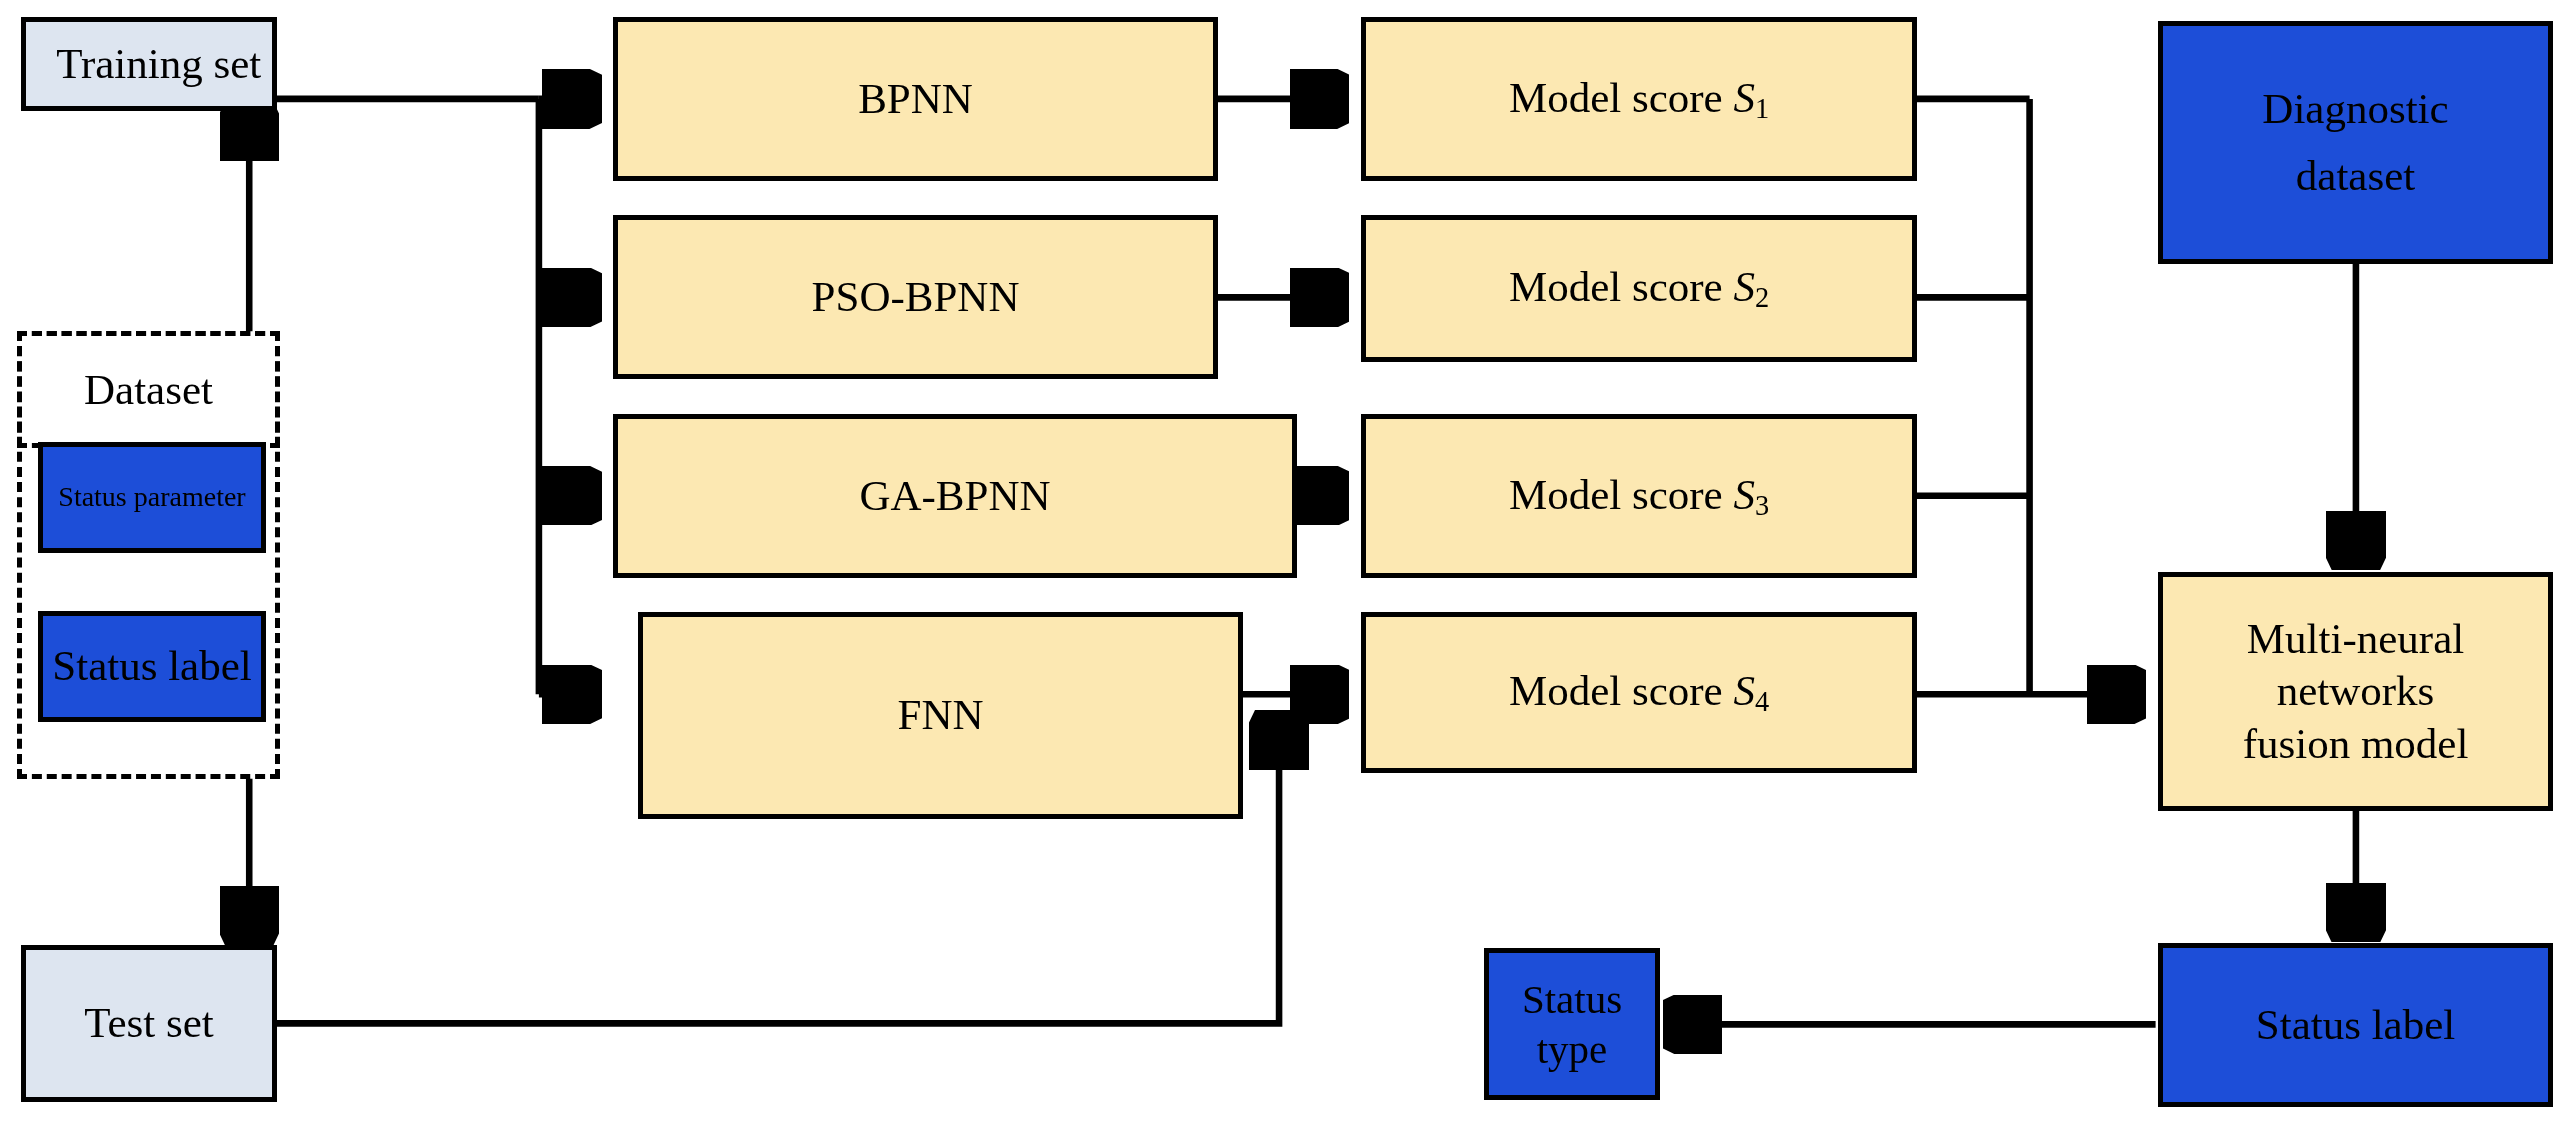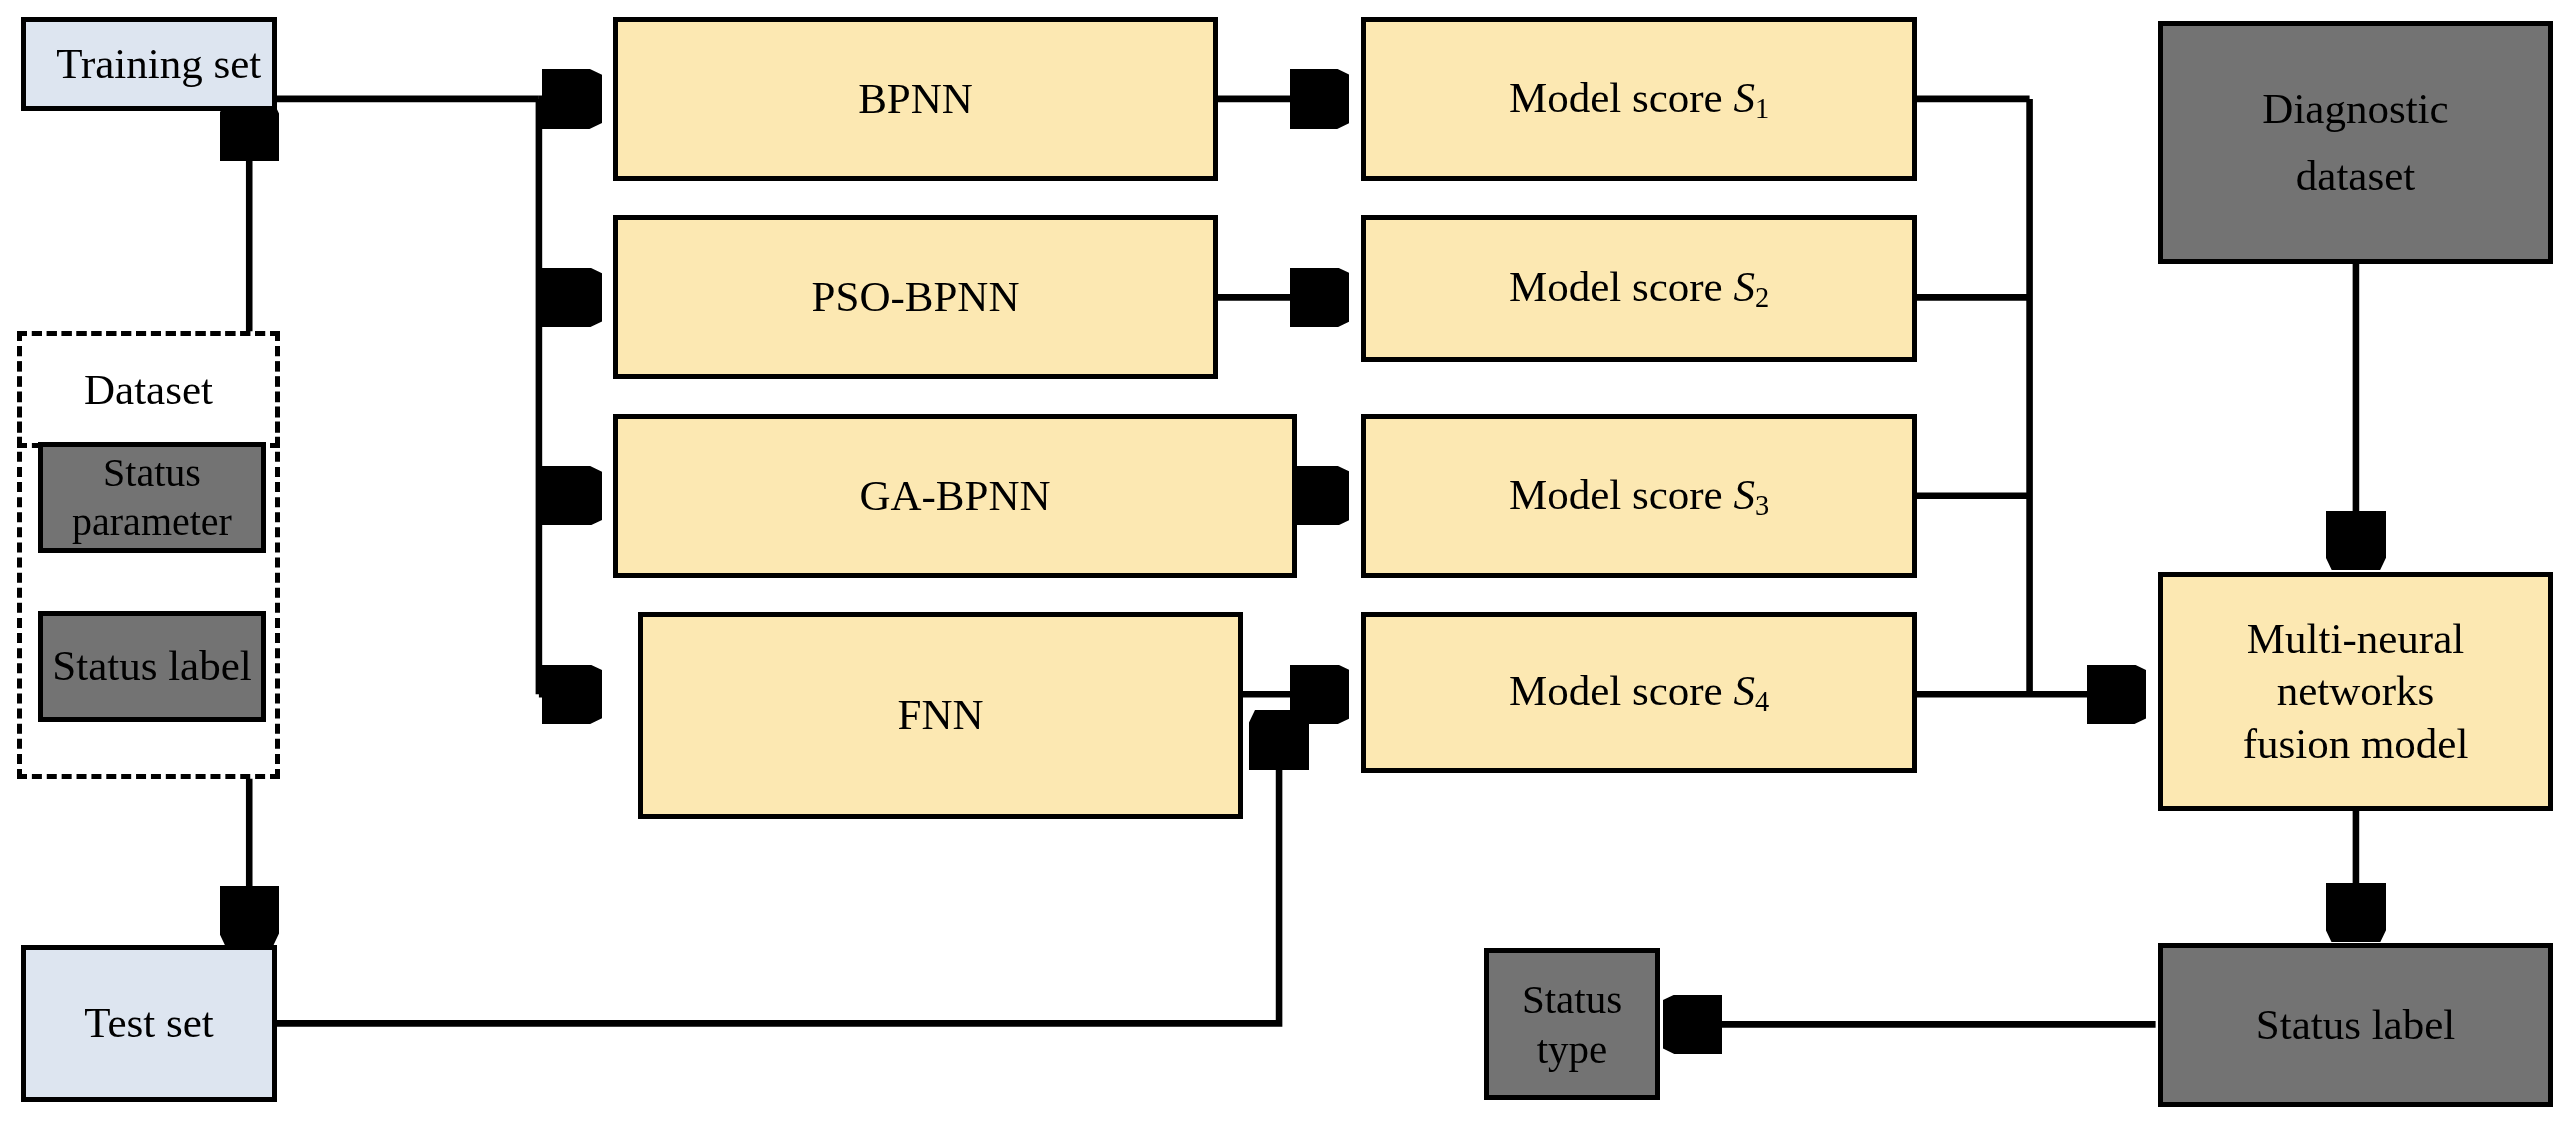--- a/index.html
+++ b/index.html
@@ -22,21 +22,21 @@
     display: flex;
     align-items: center;
     justify-content: center;
     text-align: center;
     color: #000000;
     font-size: 43px;
     line-height: 1.22;
     padding: 1.9px 5.6px;
   }
   .fill-blue   { background: #dde5f0; }
-  .fill-green  { background: #737373; gap: 14px; }
+  .fill-green  { background: #1d4ed8; gap: 14px; }
   .fill-yellow { background: #fce8b2; }
 
   .group-dashed {
     position: absolute;
     box-sizing: border-box;
     border: 5.6px dashed #000000;
     background: transparent;
   }
   .group-label {
     position: absolute;
@@ -113,21 +113,21 @@
   </svg>
 
   <div class="node fill-blue" style="left:21px; top:17px; width:256px; height:94px;padding-left:25px;">
     <span>Training set</span>
   </div>
 
   <div class="group-dashed" style="left:17px; top:331px; width:263px; height:117px;"></div>
   <div class="group-dashed" style="left:17px; top:331px; width:263px; height:448px;"></div>
   <div class="group-label" style="left:17px; top:365px; width:263px;">Dataset</div>
 
-  <div class="node fill-green" style="left:38px; top:442px; width:228px; height:111px; font-size:40px;">
+  <div class="node fill-green" style="left:38px; top:442px; width:228px; height:111px; font-size:28px;">
     <span>Status parameter</span>
   </div>
 
   <div class="node fill-green" style="left:38px; top:611px; width:228px; height:111px;">
     <span>Status label</span>
   </div>
 
   <div class="node fill-blue" style="left:21px; top:945px; width:256px; height:157px;">
     <span>Test set</span>
   </div>

